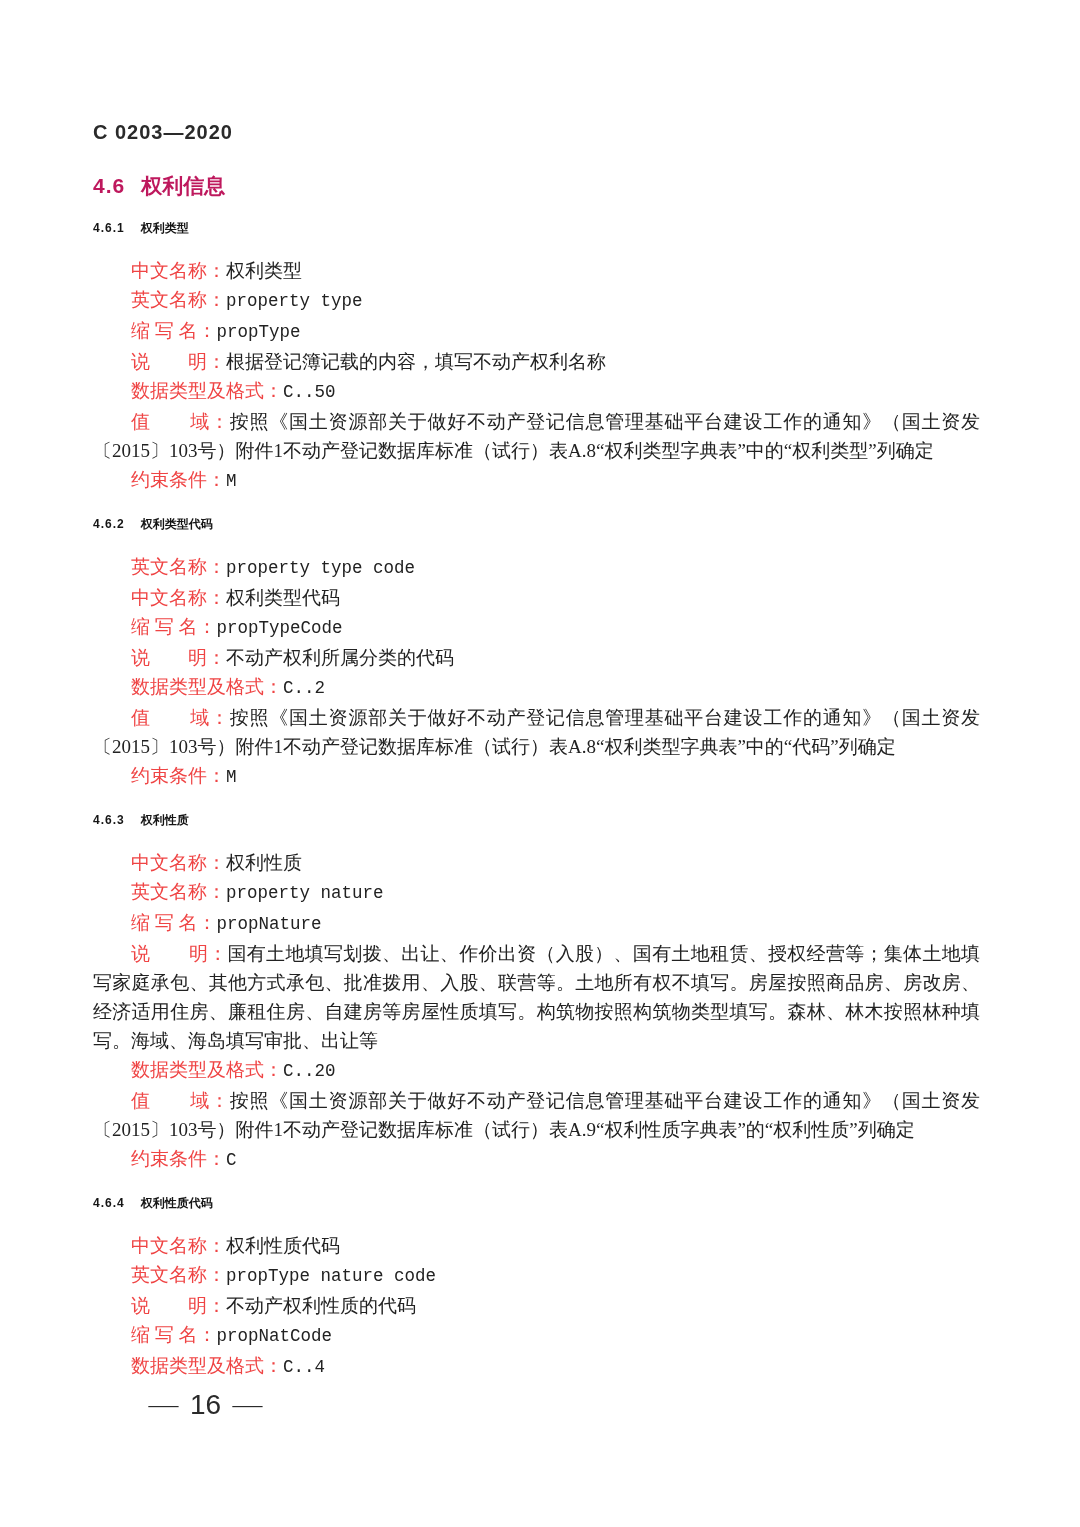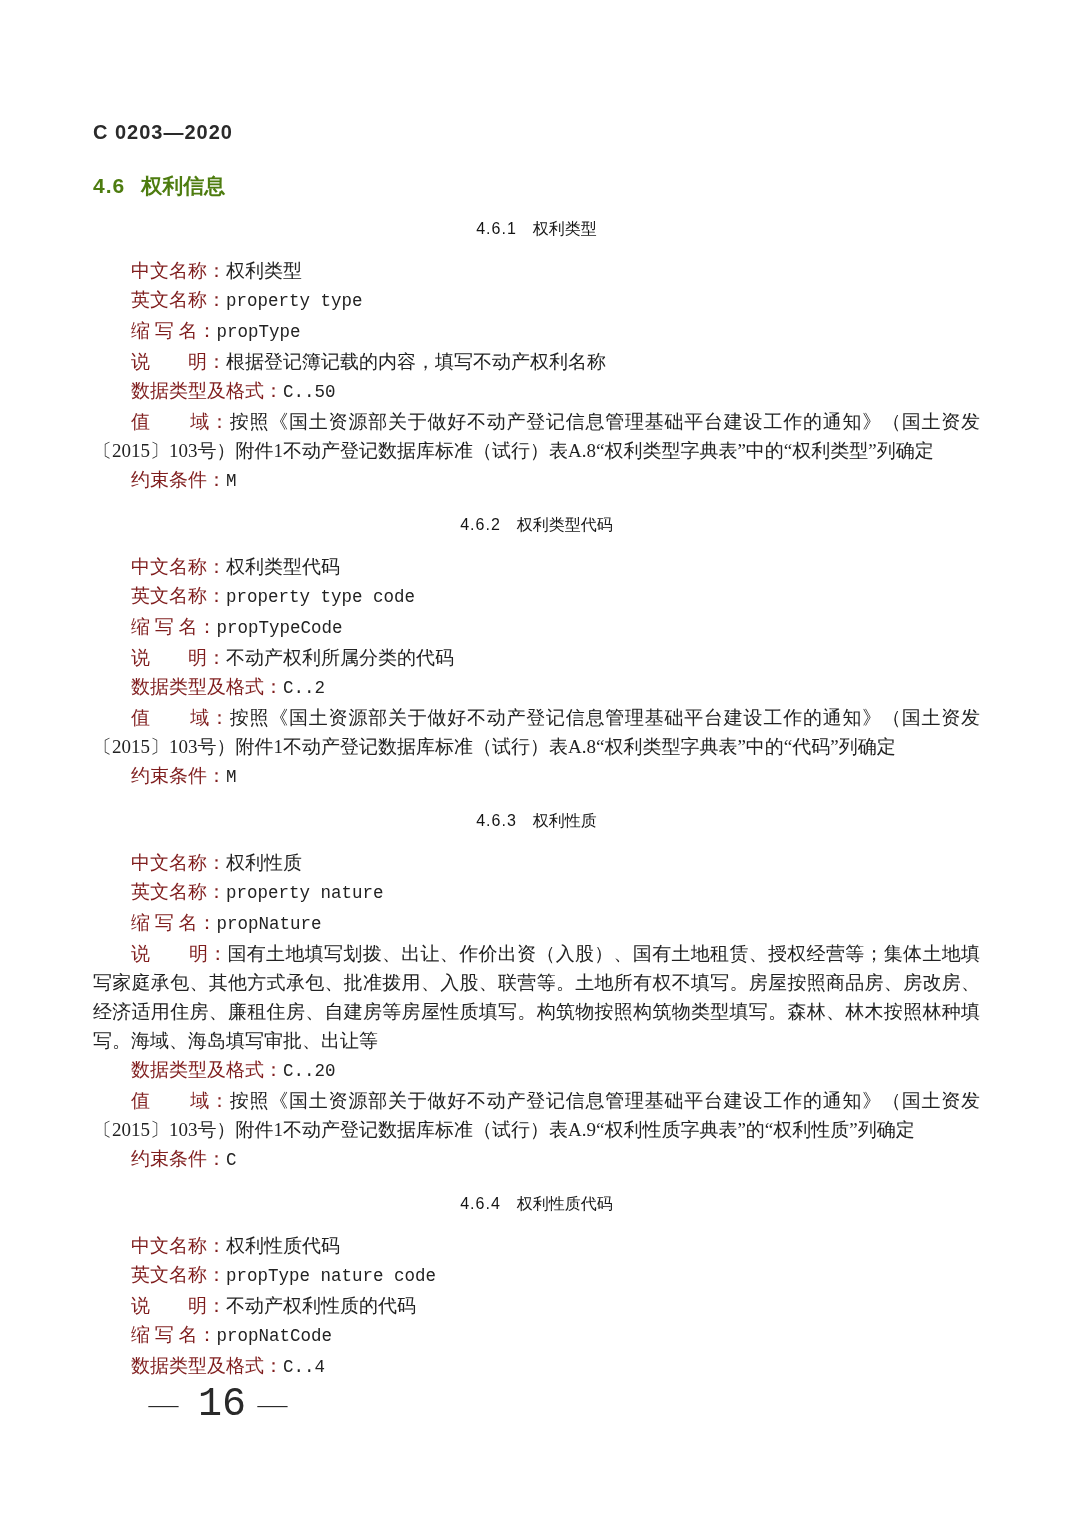--- a/index.html
+++ b/index.html
@@ -20,72 +20,72 @@
     font-family:"Liberation Sans","DejaVu Sans",sans-serif;
     font-weight:700;
     font-size:20px;
     line-height:29px;
     letter-spacing:1px;
     color:#2a2a2a;
     margin:0;
   }
   h2.section-heading {
     font-family:"Liberation Sans","DejaVu Sans",sans-serif;
-    font-size:21px; font-weight:700; color:#4d7c0f;
+    font-size:21px; font-weight:700; color:#be185d;
     margin:24px 0 0 0; line-height:29px;
   }
   h3.subsection-heading {
     font-family:"Liberation Sans","DejaVu Sans",sans-serif;
-    font-size:16px; font-weight:400; color:#151515;
-    margin:14px 0 13px 0; line-height:29px;text-align:center;
+    font-size:12px; font-weight:700; color:#151515;
+    margin:14px 0 13px 0; line-height:29px;
   }
   .hnum { margin-right:16px; letter-spacing:1px; }
   .row {
     margin:0;
     font-size:19px;
     line-height:29px;
     text-indent:2em;
     text-align:justify;
     color:#222222;
   }
-  .row .lbl { color:#7f1d1d; }
+  .row .lbl { color:#ef4444; }
   .row .val { color:#222222; }
   .row .val.mono {
     font-family:"Liberation Mono","DejaVu Sans Mono",monospace;
     font-size:17.5px;
   }
   .footer {
     position:absolute; left:152px; top:1390px;
     display:flex; align-items:center; gap:15px;
     color:#2a2a2a;
   }
   .footer .dash { font-size:23px; line-height:30px; transform:scaleX(1.3); }
-  .footer .num { font-size:40px; line-height:30px; font-family:Liberation Mono, monospace;margin-left:8px; }
+  .footer .num { font-size:28px; line-height:30px; font-family:Liberation Sans, sans-serif; }
 </style>
 </head>
 <body>
 
 <div class="page">
 
   <p class="doc-code">C 0203—2020</p>
 
   <h2 class="section-heading"><span class="hnum">4.6</span><span>权利信息</span></h2>
 
   <h3 class="subsection-heading"><span class="hnum">4.6.1</span><span>权利类型</span></h3>
   <p class="row"><span class="lbl">中文名称：</span><span class="val">权利类型</span></p>
   <p class="row"><span class="lbl">英文名称：</span><span class="val mono">property type</span></p>
   <p class="row"><span class="lbl">缩 写 名：</span><span class="val mono">propType</span></p>
   <p class="row"><span class="lbl">说　　明：</span><span class="val">根据登记簿记载的内容，填写不动产权利名称</span></p>
   <p class="row"><span class="lbl">数据类型及格式：</span><span class="val mono">C..50</span></p>
   <p class="row"><span class="lbl">值　　域：</span><span class="val">按照《国土资源部关于做好不动产登记信息管理基础平台建设工作的通知》（国土资发〔2015〕103号）附件1不动产登记数据库标准（试行）表A.8“权利类型字典表”中的“权利类型”列确定</span></p>
   <p class="row"><span class="lbl">约束条件：</span><span class="val mono">M</span></p>
 
   <h3 class="subsection-heading"><span class="hnum">4.6.2</span><span>权利类型代码</span></h3>
+  <p class="row"><span class="lbl">英文名称：</span><span class="val mono">property type code</span></p>
   <p class="row"><span class="lbl">中文名称：</span><span class="val">权利类型代码</span></p>
-  <p class="row"><span class="lbl">英文名称：</span><span class="val mono">property type code</span></p>
   <p class="row"><span class="lbl">缩 写 名：</span><span class="val mono">propTypeCode</span></p>
   <p class="row"><span class="lbl">说　　明：</span><span class="val">不动产权利所属分类的代码</span></p>
   <p class="row"><span class="lbl">数据类型及格式：</span><span class="val mono">C..2</span></p>
   <p class="row"><span class="lbl">值　　域：</span><span class="val">按照《国土资源部关于做好不动产登记信息管理基础平台建设工作的通知》（国土资发〔2015〕103号）附件1不动产登记数据库标准（试行）表A.8“权利类型字典表”中的“代码”列确定</span></p>
   <p class="row"><span class="lbl">约束条件：</span><span class="val mono">M</span></p>
 
   <h3 class="subsection-heading"><span class="hnum">4.6.3</span><span>权利性质</span></h3>
   <p class="row"><span class="lbl">中文名称：</span><span class="val">权利性质</span></p>
   <p class="row"><span class="lbl">英文名称：</span><span class="val mono">property nature</span></p>
   <p class="row"><span class="lbl">缩 写 名：</span><span class="val mono">propNature</span></p>

